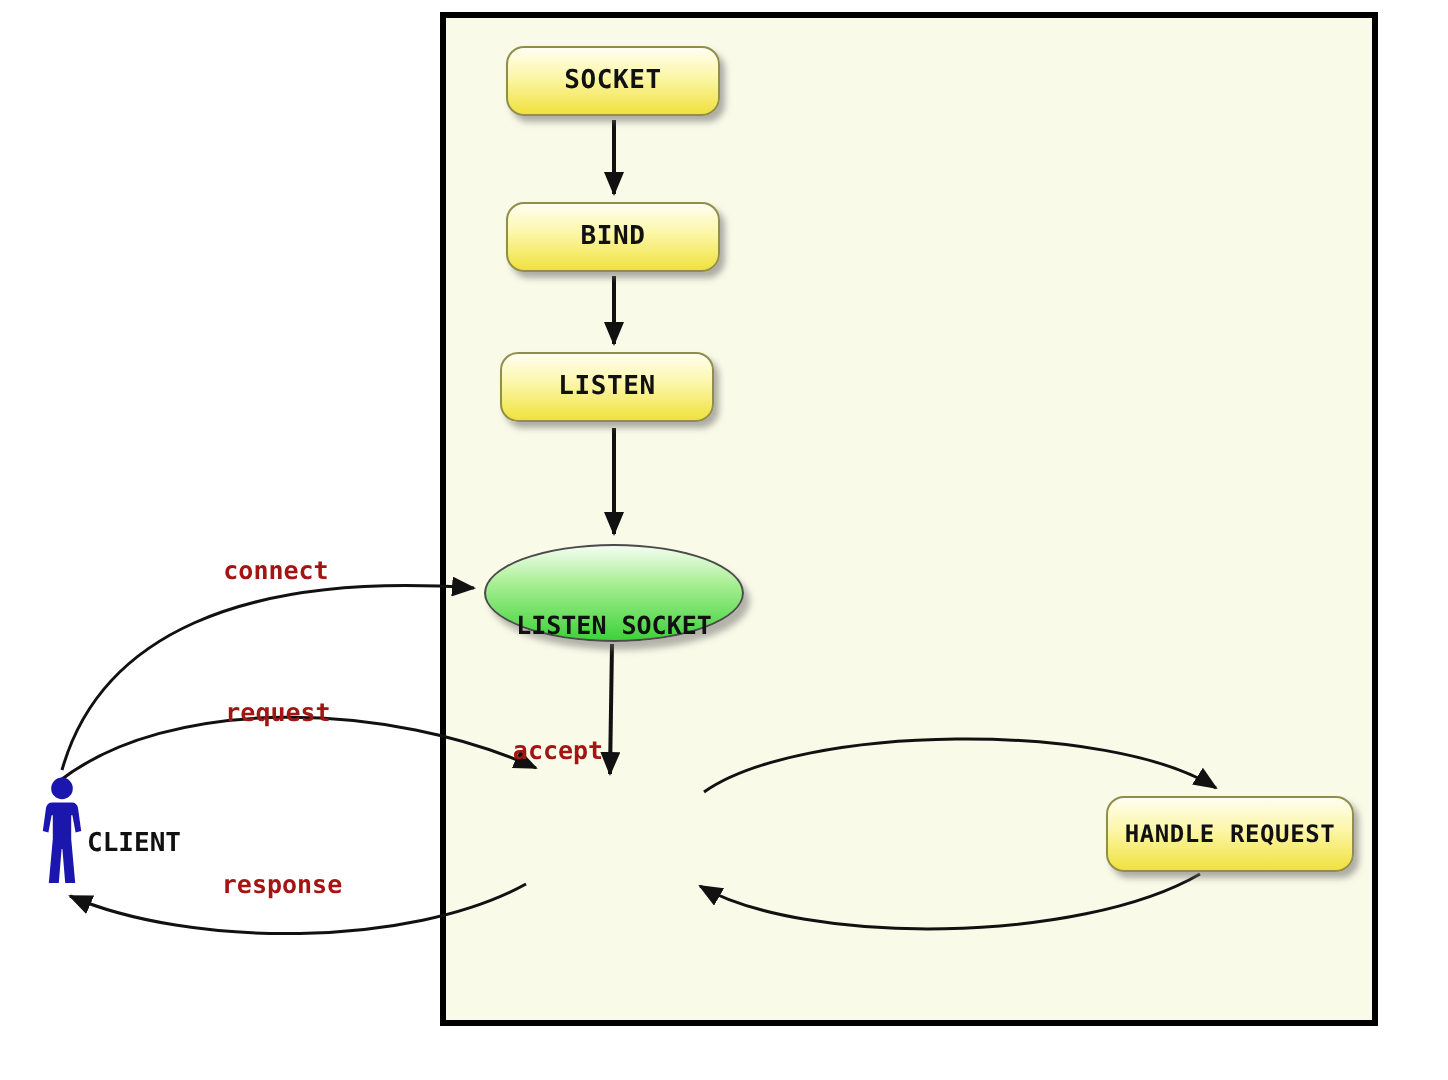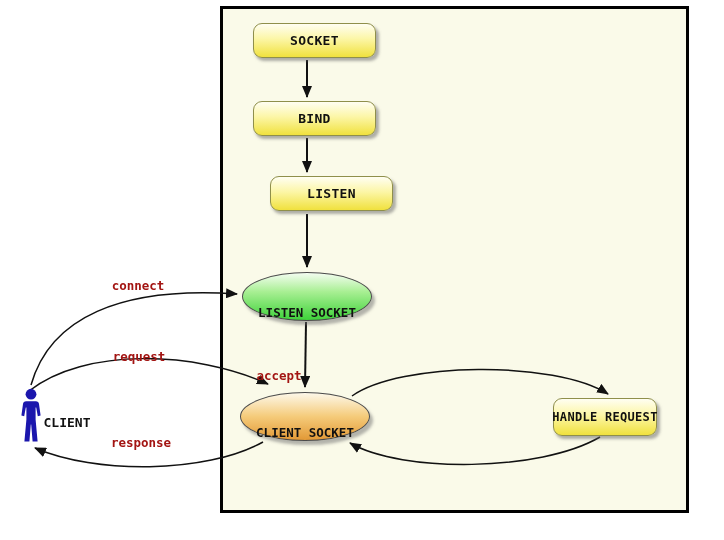--- a/index.html
+++ b/index.html
@@ -41,35 +41,35 @@
     position: absolute;
     left: 0; top: 0;
     width: 724px; height: 540px;
     z-index: 2;
     pointer-events: none;
   }
 
   
   .rnode {
     position: absolute;
-    width: 123px; height: 35px;
+    width: 107px; height: 35px;
     border: 1px solid #8f8f4b;
     border-radius: 9px;
     background: linear-gradient(180deg, #fffef2 0%, #fcf6a6 45%, #f0e13e 100%);
     box-shadow: 2.5px 3px 3px rgba(110,110,110,0.55);
     display: flex; align-items: center; justify-content: center;
     font-weight: bold; font-size: 13px; color: #111111;
     letter-spacing: 0.3px;
     z-index: 3;
     white-space: nowrap;
   }
   .rnode.socket { left: 253px; top: 23px; }
   .rnode.bind   { left: 253px; top: 101px; }
-  .rnode.listen { left: 270px; top: 176px; }
-  .rnode.handle { left: 553px; top: 398px; width: 104px; height: 38px; font-size: 12px; }
+  .rnode.listen { left: 250px; top: 176px; }
+  .rnode.handle { left: 553px; top: 398px; width: 124px; height: 38px; font-size: 12px; }
 
   
   .enode {
     position: absolute;
     width: 130px; height: 49px;
     border: 1px solid #4b4b4b;
     border-radius: 50%;
     display: flex; align-items: flex-end; justify-content: center;
     font-weight: bold; font-size: 12.5px; color: #111111;
     box-shadow: 3px 4px 3px rgba(110,110,110,0.5);
@@ -154,23 +154,20 @@
   <div class="rnode listen">
     <span>LISTEN</span>
   </div>
   <div class="rnode handle">
     <span>HANDLE REQUEST</span>
   </div>
 
   <div class="enode green">
     <span>LISTEN SOCKET</span>
   </div>
-  <div class="enode orange">
-    <span>CLIENT SOCKET</span>
-  </div>
 
   <div class="edge-label lbl-connect">connect</div>
   <div class="edge-label lbl-request">request</div>
   <div class="edge-label lbl-response">response</div>
   <div class="edge-label lbl-accept">accept</div>
 
   <svg class="actor" viewBox="0 0 32 56">
     <circle cx="15" cy="6.2" r="5.4" fill="#1b16ad"></circle>
     <path fill="#1b16ad" d="M10.2,13.2 L19.8,13.2 Q22.6,13.2 23,16 L24.6,27.5 L21.8,28.2 L20.2,19.6 L19.6,19.6 L19.6,31.5 L21.6,53.5 L16.6,53.5 L15.2,36.5 L14.8,36.5 L13.4,53.5 L8.4,53.5 L10.4,31.5 L10.4,19.6 L9.8,19.6 L8.2,28.2 L5.4,27.5 L7,16 Q7.4,13.2 10.2,13.2 Z"></path>
   </svg>

